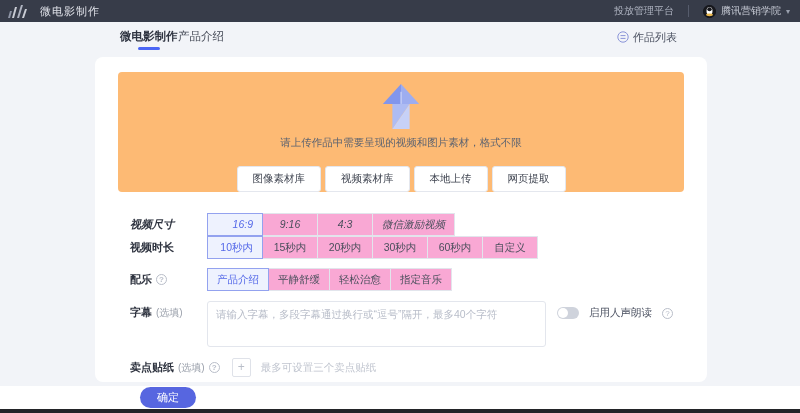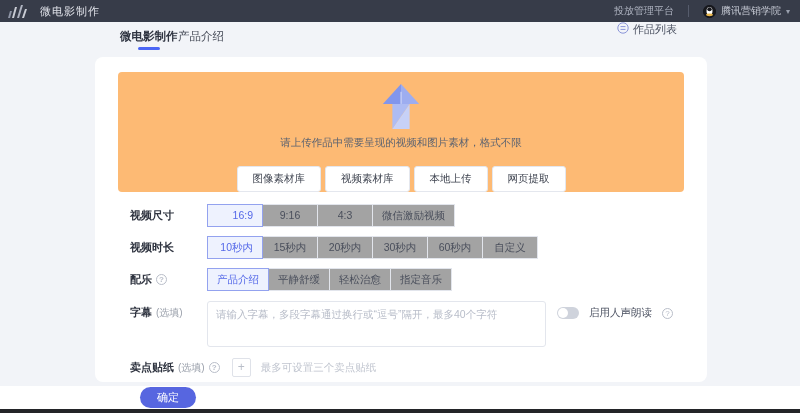--- a/index.html
+++ b/index.html
@@ -21,21 +21,21 @@
   .topbar .caret { font-size:8px; color:#9aa0ae; margin:0 10px 0 5px; }
 
   
   .tabs-row { position:absolute; top:22px; left:0; width:800px; height:32px; }
   .tab { position:absolute; top:0; height:30px; line-height:28px; font-size:11.5px; color:#454a57; cursor:pointer; }
   .tab.active { color:#2e3340; font-weight:bold; }
   .tab.active::after { content:""; position:absolute; left:50%; transform:translateX(-50%);
                        bottom:2px; width:22px; height:3px; border-radius:2px; background:#4b66f5; }
   .tab1 { left:120px; }
   .tab2 { left:178px; }
-  .works-list { position:absolute; top:0; right:123px; height:30px; display:flex; align-items:flex-start;
+  .works-list { position:absolute; top:0; right:123px; height:30px; display:flex; align-items:center;
                 gap:4px; font-size:11px; color:#4a5060; cursor:pointer; }
 
   
   .card { position:absolute; left:95px; top:57px; width:612px; height:325px; background:#ffffff;
           border-radius:8px; }
 
   
   .dropzone { position:absolute; left:23px; top:15px; width:566px; height:120px;
               background:#fdba74; border-radius:4px; display:flex; flex-direction:column;
               align-items:center; padding-top:12px; cursor:pointer; }
@@ -45,26 +45,26 @@
                 color:#3f4450; padding:5px 15px; cursor:pointer;
                 font-family:"Liberation Sans","DejaVu Sans",sans-serif; }
 
   
   .row { position:absolute; left:35px; display:flex; align-items:center; }
   .row-label { width:77px; font-size:11px; color:#2f3440; font-weight:bold; flex-shrink:0;
                display:flex; align-items:center; gap:4px; }
   .optional { font-weight:normal; color:#9aa0ab; font-size:10px; }
   .seg-group { display:flex; }
   .seg { min-width:56px; height:23px; line-height:21px; padding:0 9px; text-align:center;
-         font-size:10.5px; color:#4a4f5c; background:#a3a3a3; border:1px solid #e2e5ec;
+         font-size:10.5px; color:#4a4f5c; background:#f9a8d4; border:1px solid #e2e5ec;
          margin-left:-1px; cursor:pointer; }
   .seg:first-child { margin-left:0;text-align:right; }
   .seg.selected { background:#eef2fe; color:#5468e8; border-color:#93a2ef; position:relative; z-index:1; }
 
-  .row-size     { top:147px; }
+  .row-size     { top:156px;font-style:italic; }
   .row-duration { top:179px; }
   .row-music    { top:211px; }
 
   .row-subtitle { top:244px; align-items:flex-start; }
   .row-subtitle .row-label { margin-top:4px; }
   .subtitle-textarea { width:339px; height:46px; border:1px solid #e3e6ed; border-radius:3px;
                        resize:none; font-size:10.5px; color:#333; padding:6px 8px;
                        font-family:"Liberation Sans","DejaVu Sans",sans-serif; outline:none; }
   .subtitle-textarea::placeholder { color:#b8bdc9; }
   .voice-block { display:flex; align-items:center; gap:10px; margin-left:11px; margin-top:5px; }

